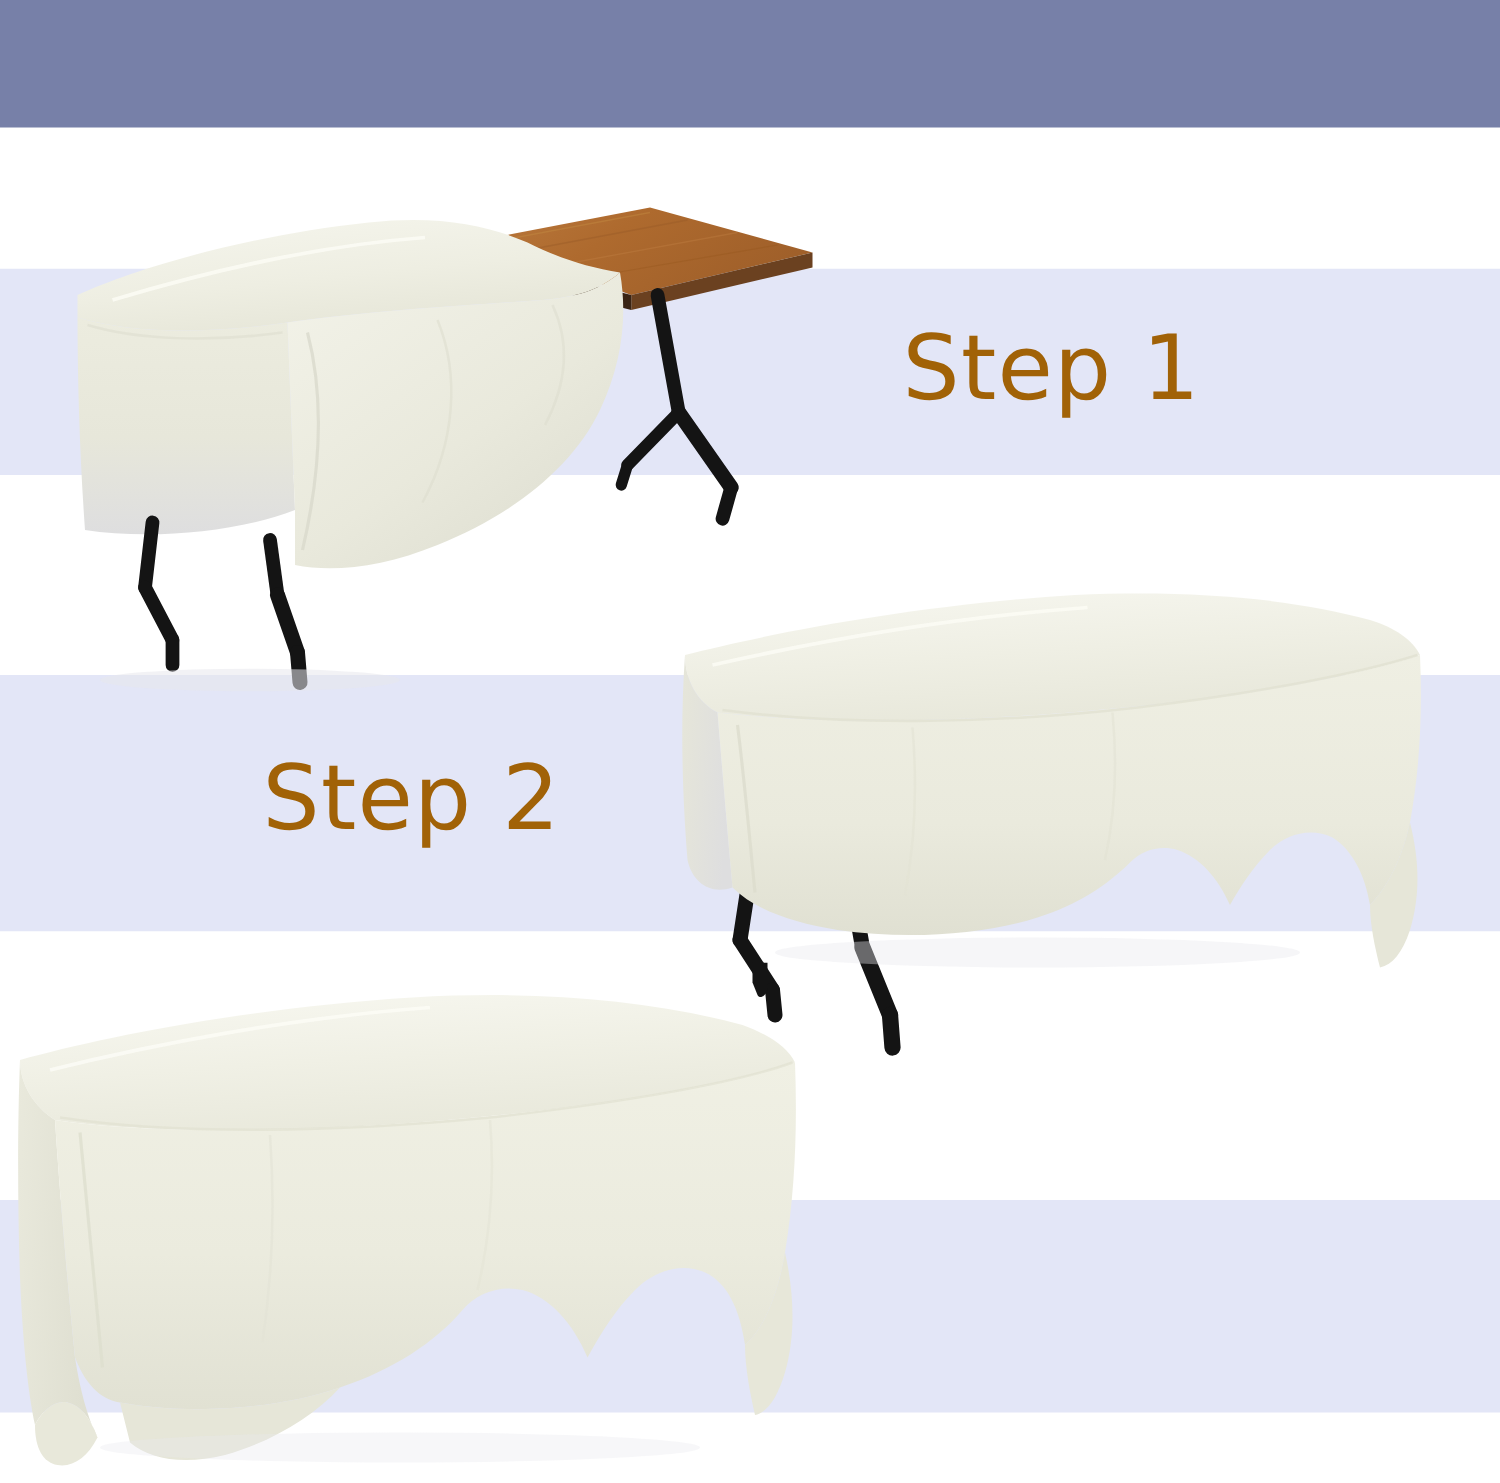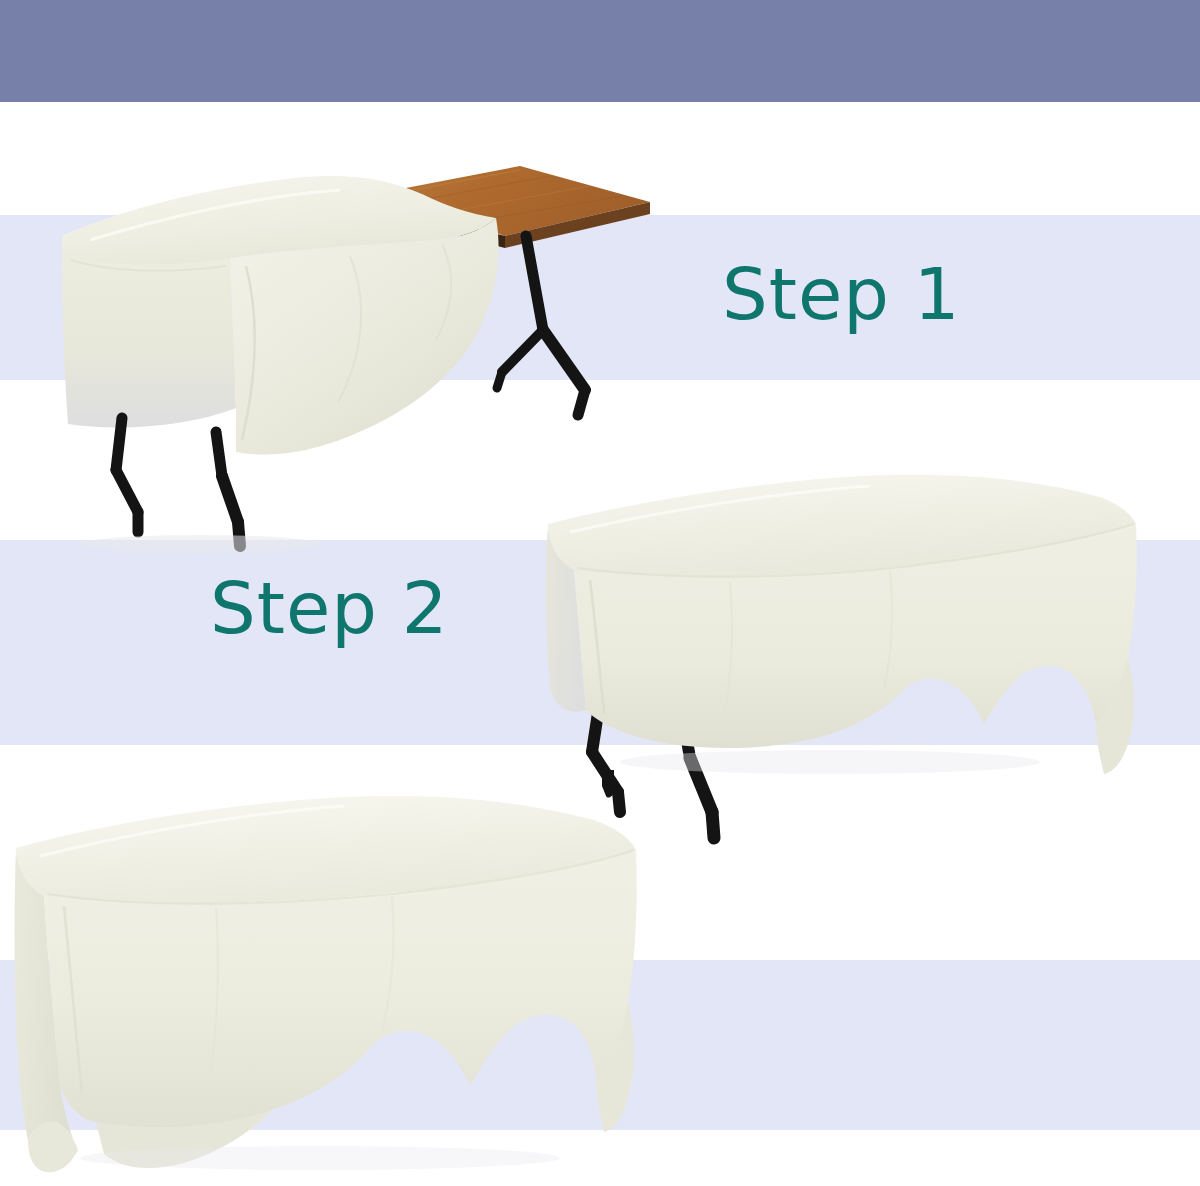--- a/index.html
+++ b/index.html
@@ -38,29 +38,29 @@
   .stripe {
     position:absolute; left:0; width:1200px;
     z-index:0;
   }
 
   
   .step-label {
     position:absolute;
     font-size:72px;
     font-weight:400;
-    color:#0f766e;
+    color:#a16207;
     letter-spacing:1px;
     white-space:nowrap;
     line-height:1;
     z-index:5;
     font-family:"DejaVu Sans", sans-serif;
   }
   #label-step1 { left:722px; top:258px; }
-  #label-step2 { left:210px; top:572px;text-align:right; }
+  #label-step2 { left:210px; top:602px;text-align:right; }
   #label-done  { left:740px; top:1008px; }
 
   
   .scene { position:absolute; z-index:3; }
   .scene svg { display:block; }
 </style>
 </head>
 <body>
 
 <div id="page">

